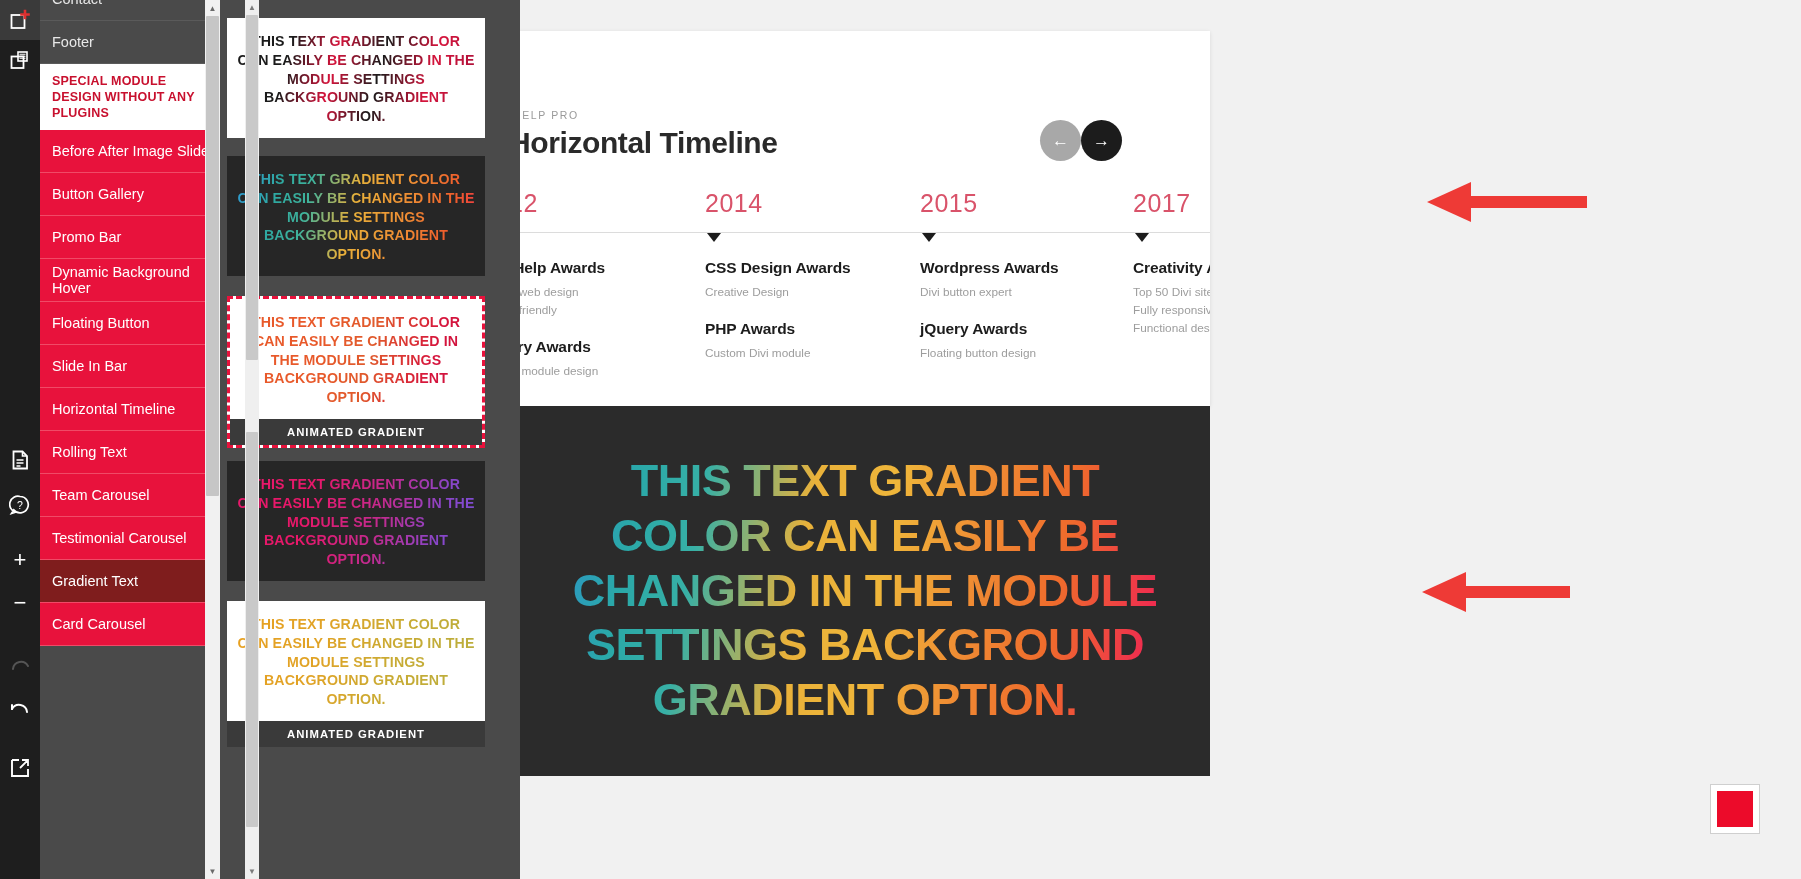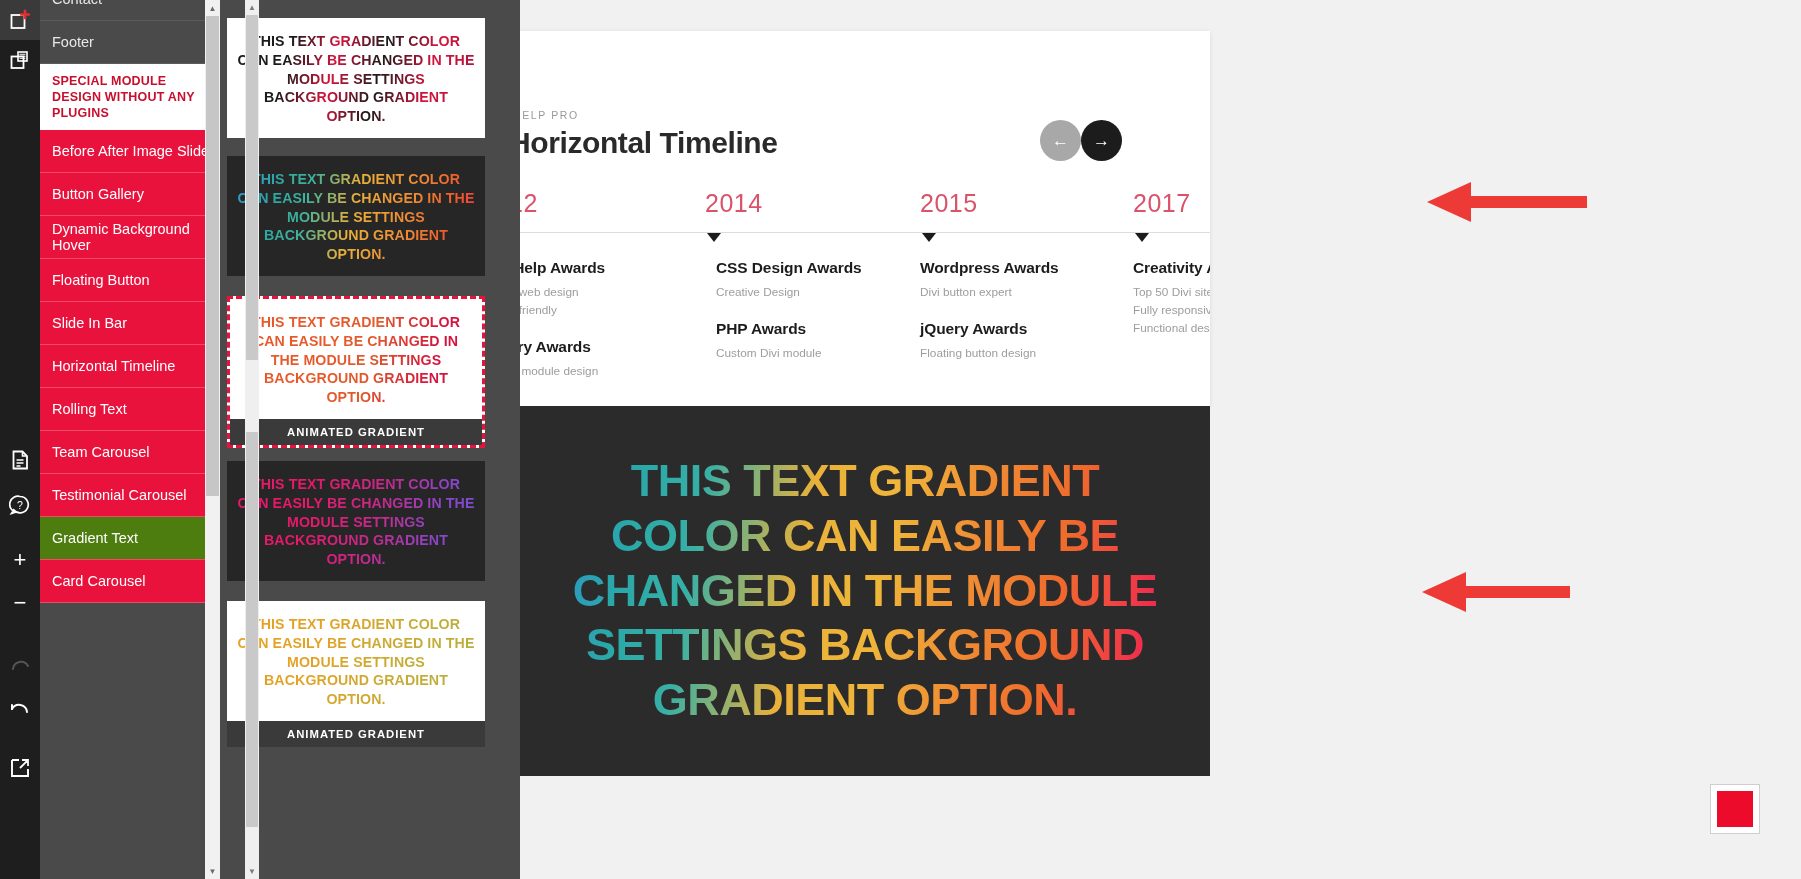--- a/index.html
+++ b/index.html
@@ -21,21 +21,21 @@
   
   #sidebar{left:40px;top:0;width:180px;height:879px;background:#4a4a4a;z-index:30;overflow:hidden;}
   .menu-dark{background:#4a4a4a;color:#e8e8e8;font-size:14.5px;
     padding:0 0 0 12px;display:flex;align-items:center;height:43px;
     border-bottom:1px solid #5a5a5a;box-sizing:border-box;}
   .menu-head{background:#fff;color:#c8102e;font-size:12.5px;font-weight:bold;
     line-height:1.28;padding:9px 12px 9px 12px;letter-spacing:.2px;box-sizing:border-box;}
   .menu-red{background:#e8123c;color:#fff;font-size:14.5px;height:43px;
     display:flex;align-items:center;padding-left:12px;
     border-bottom:1px solid #f04a67;box-sizing:border-box;}
-  .menu-red.active{background:#4d7c0f;}
+  .menu-red.active{background:#7f1d1d;}
 
   
   #sb-track{left:205px;top:0;width:15px;height:879px;background:#f1f1f1;z-index:31;}
   #sb-up,#sb-down{position:absolute;left:0;width:15px;height:16px;background:#f1f1f1;
      display:flex;align-items:center;justify-content:center;color:#6a6a6a;font-size:8px;}
   #sb-up{top:0;}#sb-down{bottom:0;}
   #sb-thumb{position:absolute;left:1px;width:13px;background:#c6c6c6;border-radius:1px;}
 
   
   #preview-panel{left:220px;top:0;width:300px;height:879px;background:#4a4a4a;z-index:28;overflow:hidden;}
@@ -158,20 +158,21 @@
   </div>
 </div>
 
 <div id="sidebar" class="abs">
   <div id="sidebar-list" style="margin-top: -22px;">
       <div class="menu-dark">Contact</div>
       <div class="menu-dark">Footer</div>
       <div class="menu-head">SPECIAL MODULE DESIGN WITHOUT ANY PLUGINS</div>
       <div class="menu-red">Before After Image Slider</div>
       <div class="menu-red">Button Gallery</div>
+      <div class="menu-red">Promo Bar</div>
       <div class="menu-red">Dynamic Background Hover</div>
       <div class="menu-red">Floating Button</div>
       <div class="menu-red">Slide In Bar</div>
       <div class="menu-red">Horizontal Timeline</div>
       <div class="menu-red">Rolling Text</div>
       <div class="menu-red">Team Carousel</div>
       <div class="menu-red">Testimonial Carousel</div>
       <div class="menu-red active">Gradient Text</div>
       <div class="menu-red">Card Carousel</div>
     </div>
@@ -241,21 +242,21 @@
             <div class="tl-gap"></div>
             <div>
               <p class="tl-item-h">ery Awards</p>
               <p class="tl-item-s">al module design</p>
             </div>
           </div>
         </div>
         <div class="tl-col" style="left:300px;">
           <div class="tl-year" style="left:0;color:#d9536a;">2014</div>
           <div class="tl-caret" style="left:2px;"></div>
-          <div class="tl-items" style="left:11px;">
+          <div class="tl-items" style="left:0;">
             <div>
               <p class="tl-item-h">CSS Design Awards</p>
               <p class="tl-item-s">Creative Design</p>
             </div>
             <div class="tl-gap"></div>
             <div>
               <p class="tl-item-h">PHP Awards</p>
               <p class="tl-item-s">Custom Divi module</p>
             </div>
           </div>

